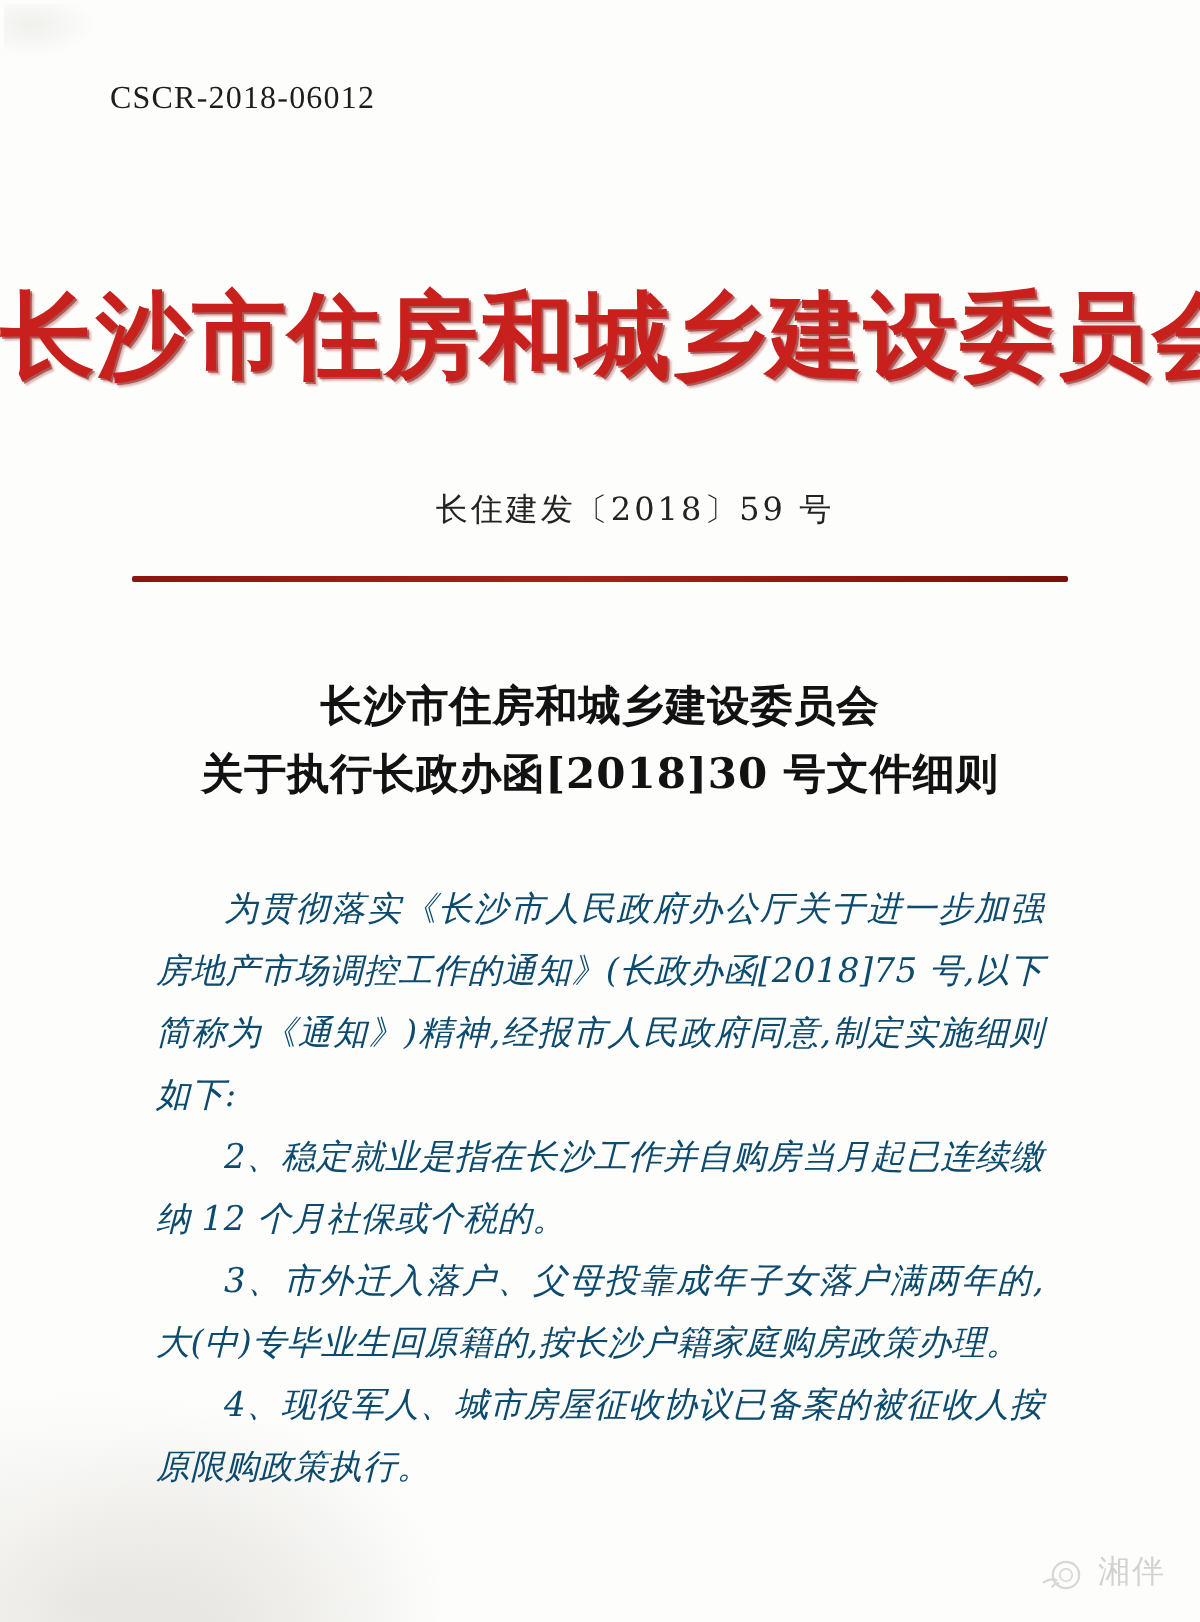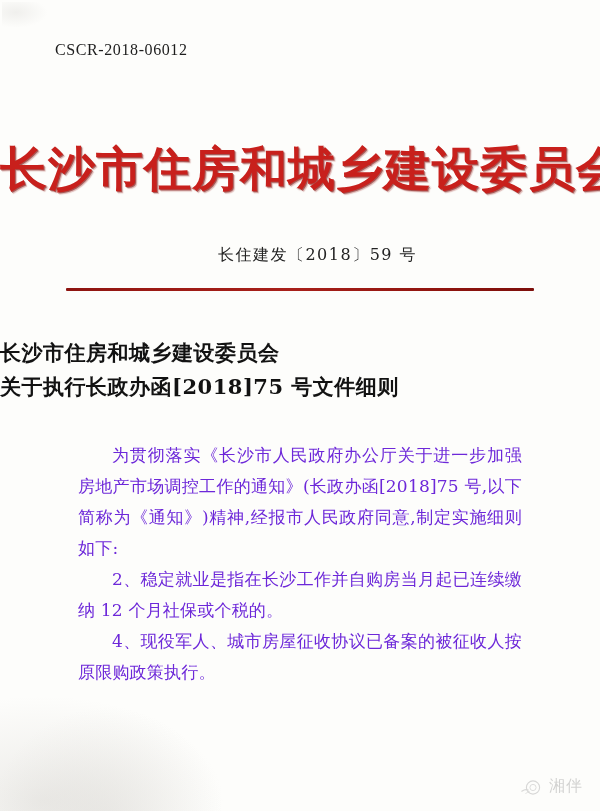--- a/index.html
+++ b/index.html
@@ -91,39 +91,41 @@
     background: linear-gradient(to right,
       #8d1410 0%, #9b1a14 18%, #a8201a 48%, #91150f 78%, #7d0f0b 100%);
     border-radius: 1px;
   }
   
   #title-block {
     position: absolute;
     left: 0;
     right: 0;
     top: 336px;
+    text-align: center;
     font-family: "DejaVu Serif", "Liberation Serif", serif;
     font-weight: bold;
     font-size: 21px;
     line-height: 34px;
     letter-spacing: 0.5px;
     color: #121212;
   }
   #title-block .tl { display: block; white-space: nowrap; }
   
   #body-text {
     position: absolute;
     left: 78px;
     top: 440px;
     width: 444px;
     font-family: "DejaVu Serif", "Liberation Serif", serif;
     font-size: 17px;
     line-height: 31px;
-    color: #6d28d9;
+    color: #0c4a6e;
     letter-spacing: 0.2px;
+    font-style: italic;
   }
   .para {
     margin: 0;
     text-align: justify;
     text-justify: inter-ideograph;
   }
   .indent { text-indent: 2em; }
   .section-head {
     margin: 0;
     font-weight: bold;
@@ -160,26 +162,27 @@
   <div id="doc-code">CSCR-2018-06012</div>
 
   <div id="masthead">长沙市住房和城乡建设委员会文件</div>
 
   <div id="issue-number">长住建发〔2018〕59 号</div>
 
   <div id="red-rule"></div>
 
   <div id="title-block">
     <span class="tl">长沙市住房和城乡建设委员会</span>
-    <span class="tl">关于执行长政办函[2018]75 号文件细则</span>
+    <span class="tl">关于执行长政办函[2018]30 号文件细则</span>
   </div>
 
   <div id="body-text">
     <p class="para indent">为贯彻落实《长沙市人民政府办公厅关于进一步加强房地产市场调控工作的通知》(长政办函[2018]75 号,以下简称为《通知》)精神,经报市人民政府同意,制定实施细则如下:</p>
     <p class="para indent">2、稳定就业是指在长沙工作并自购房当月起已连续缴纳 12 个月社保或个税的。</p>
+    <p class="para indent">3、市外迁入落户、父母投靠成年子女落户满两年的,大(中)专毕业生回原籍的,按长沙户籍家庭购房政策办理。</p>
     <p class="para indent">4、现役军人、城市房屋征收协议已备案的被征收人按原限购政策执行。</p>
   </div>
 
   <div id="watermark">
     <span>
       <svg width="22" height="20" viewBox="0 0 22 20" aria-hidden="true">
         <circle cx="12" cy="10.5" r="6.6" fill="none" stroke="#9a9a9a" stroke-width="1.1"></circle>
         <circle cx="12" cy="10.5" r="3.1" fill="none" stroke="#a8a8a8" stroke-width="1"></circle>
         <path d="M0.8 14.2 C3.5 12.4 5.2 12.2 7.2 13.1" fill="none" stroke="#9a9a9a" stroke-width="1.1" stroke-linecap="round"></path>
         <path d="M5.0 16.4 C6.2 15.0 7.0 14.6 8.1 14.6" fill="none" stroke="#9a9a9a" stroke-width="1" stroke-linecap="round"></path>

